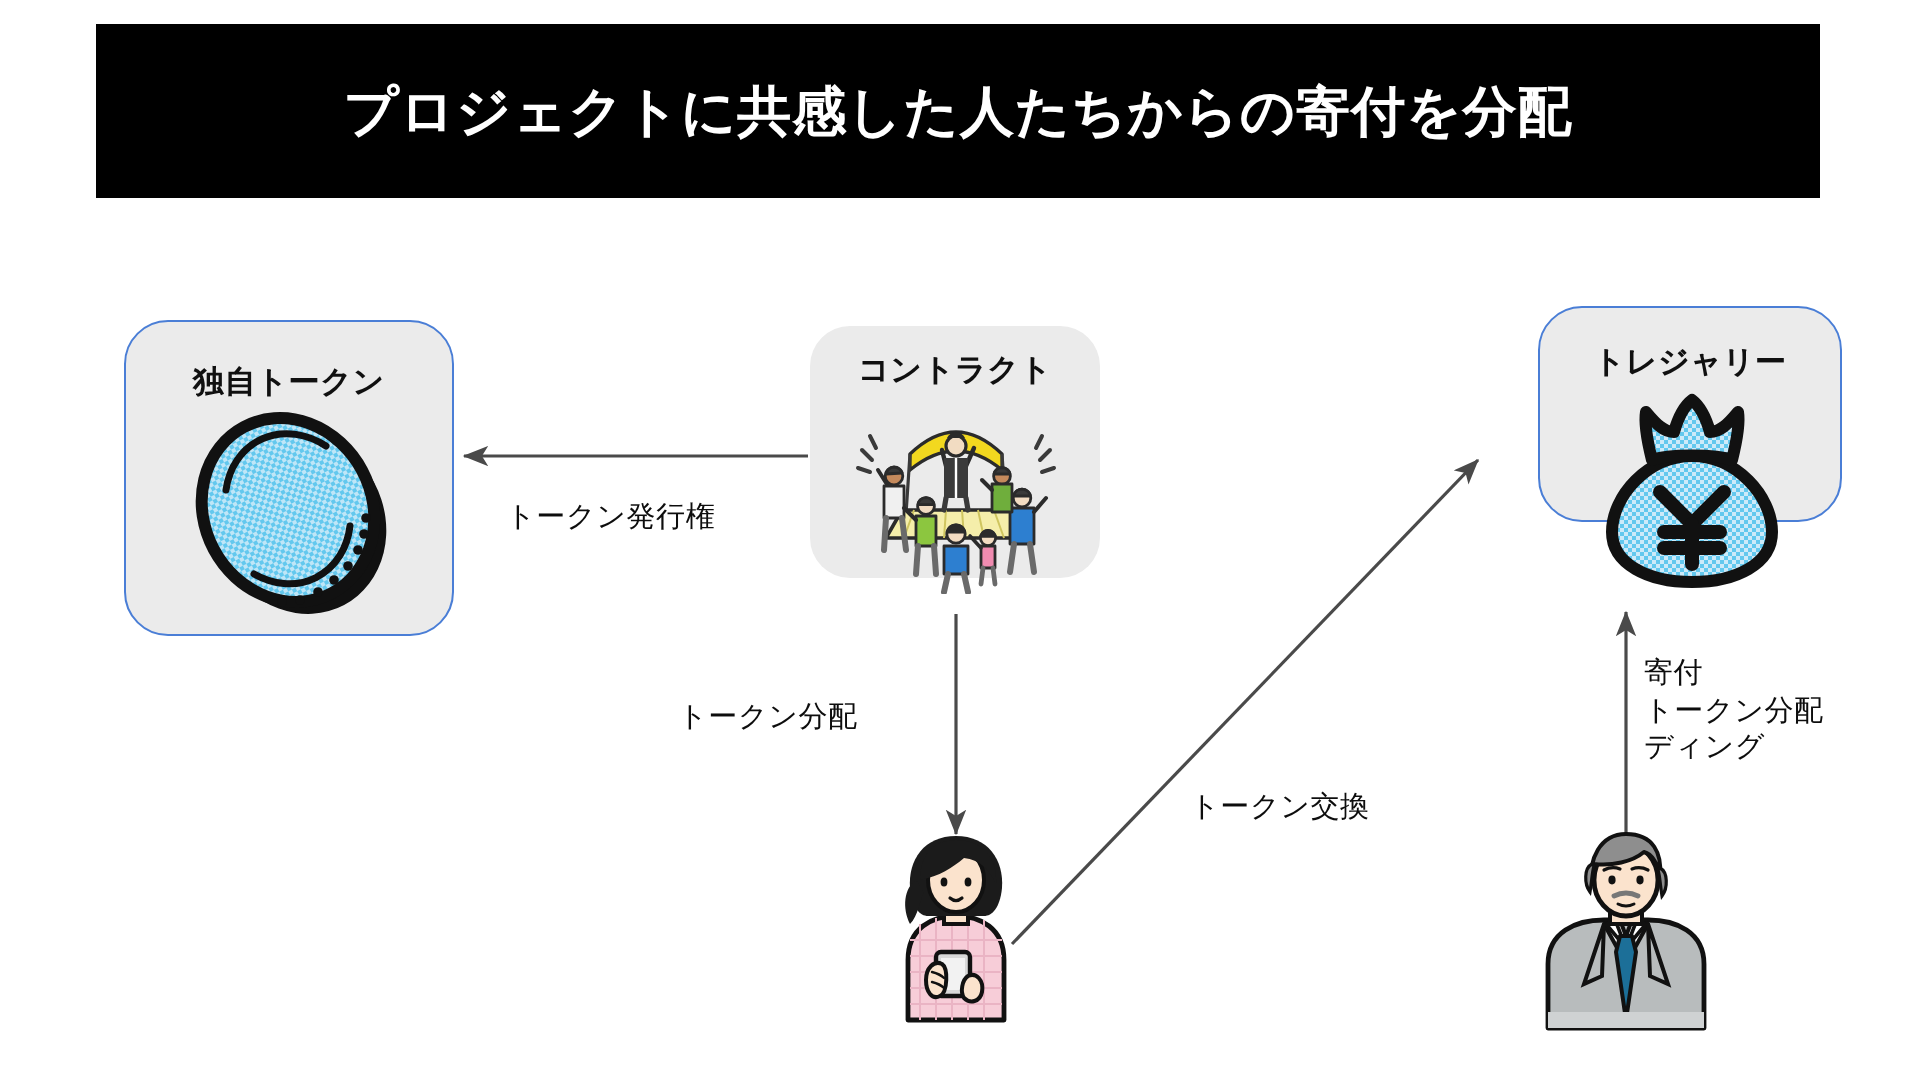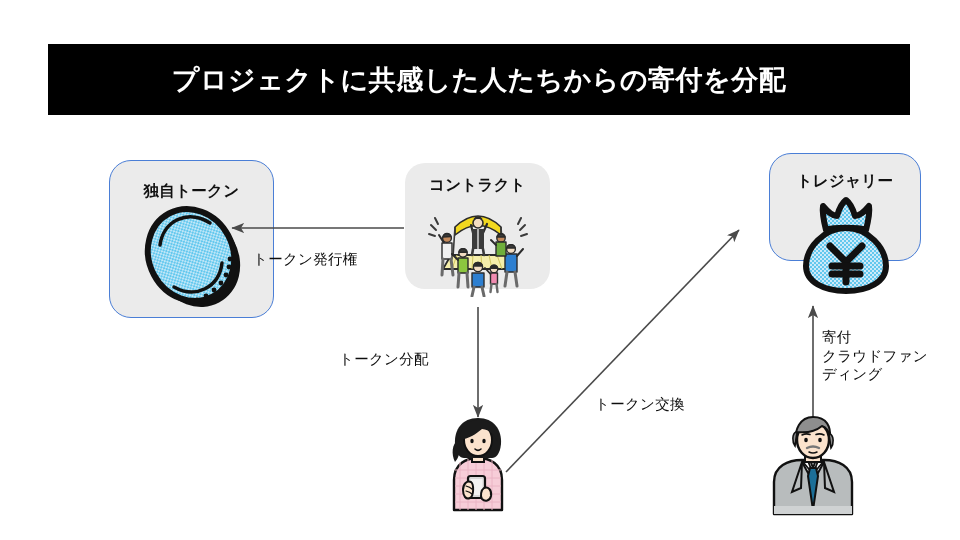--- a/index.html
+++ b/index.html
@@ -18,23 +18,23 @@
     position: absolute;
     left: 0; top: 0;
     width: 960px;
     height: 540px;
   }
 
   
   #title-banner {
     position: absolute;
     left: 48px;
-    top: 44px;
+    top: 12px;
     width: 862px;
-    height: 71px;
+    height: 87px;
     background: #000000;
     display: flex;
     align-items: center;
     justify-content: center;
     box-sizing: border-box;
   }
   #title-text {
     color: #ffffff;
     font-size: 27px;
     font-weight: bold;
@@ -55,21 +55,21 @@
   .card-title {
     position: absolute;
     left: 0;
     right: 0;
     text-align: center;
     font-size: 15.5px;
     font-weight: bold;
     color: #101010;
     letter-spacing: 0.3px;
   }
-  #card-token       { left: 62px;  top: 160px; width: 165px; height: 158px; margin-left: 47px; }
+  #card-token       { left: 62px;  top: 160px; width: 165px; height: 158px; }
   #card-token .card-title { top: 20px; }
   #card-contract    { left: 405px; top: 163px; width: 145px; height: 126px; border-radius: 20px; }
   #card-contract .card-title { top: 12px; }
   #card-treasury    { left: 733px; top: 153px; width: 152px; height: 108px; margin-left: 36px; }
   #card-treasury .card-title { top: 17px; }
 
   .art {
     position: absolute;
   }
 
@@ -263,21 +263,21 @@
         <path d="M 36 70 L 64 70"></path>
         <path d="M 36 78 L 64 78"></path>
       </g>
     </svg>
   </div>
 
   <div id="label-issue" class="arrow-label">トークン発行権</div>
   <div id="label-dist" class="arrow-label">トークン分配</div>
   <div id="label-exchange" class="arrow-label">トークン交換</div>
   <div id="label-donate" class="arrow-label">寄付
-クラウドファン
+トークン分配
 ディング</div>
 
   <svg id="overlay" viewBox="0 0 960 540">
     <defs>
       <marker id="ah" markerWidth="9" markerHeight="9" refX="7.6" refY="3.2" orient="auto" markerUnits="strokeWidth">
         <path d="M 0 0 L 8 3.2 L 0 6.4 L 2 3.2 Z" fill="#4a4a4a"></path>
       </marker>
     </defs>
 
     <line x1="404" y1="228" x2="232" y2="228" stroke="#4a4a4a" stroke-width="1.6" marker-end="url(#ah)"></line>

